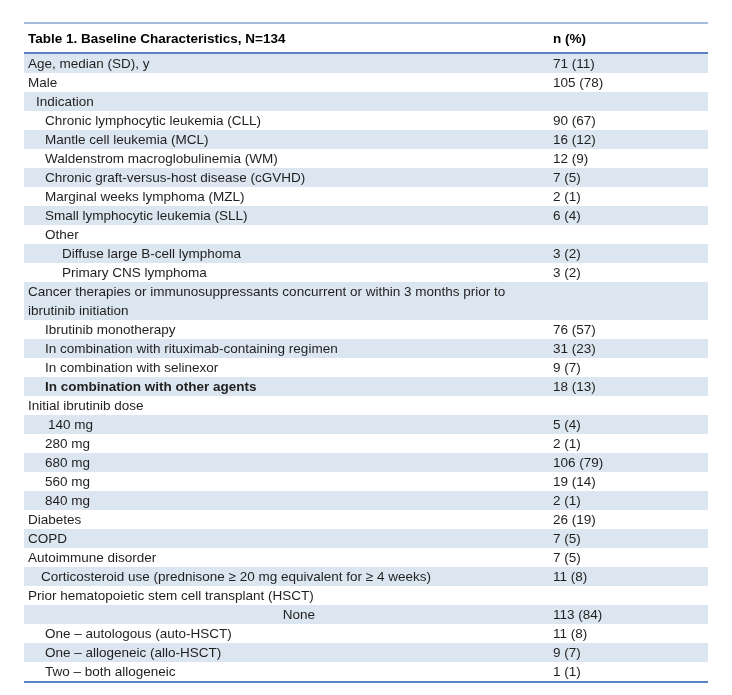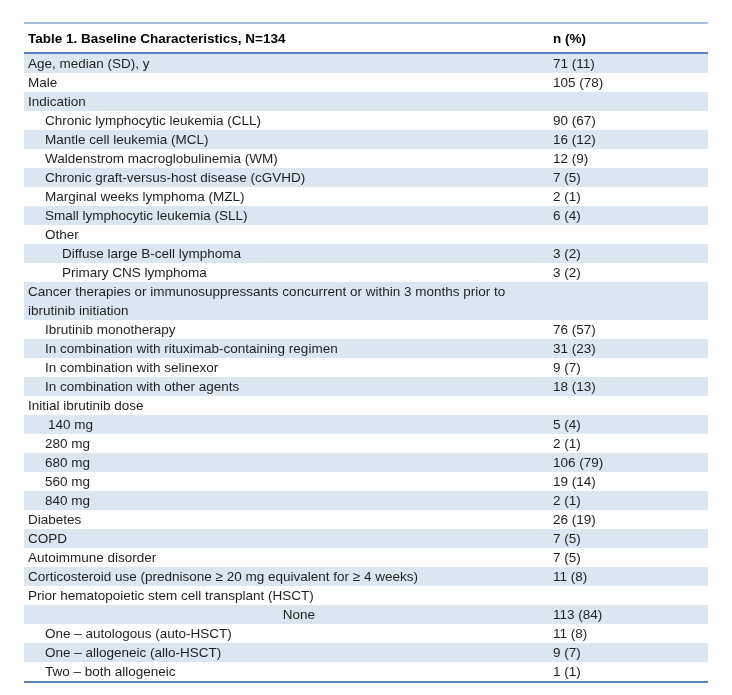--- a/index.html
+++ b/index.html
@@ -67,21 +67,21 @@
     </td>
     <td class="val">71 (11)</td>
   </tr>
       <tr>
     <td class="lbl" style="padding-left: 4px;">
       <span>Male</span>
     </td>
     <td class="val">105 (78)</td>
   </tr>
       <tr>
-    <td class="lbl" style="padding-left: 4px;">
+    <td class="lbl" style="padding-left: 12px;">
       <span>Indication</span>
     </td>
     <td class="val"></td>
   </tr>
       <tr>
     <td class="lbl" style="padding-left: 21px;">
       <span>Chronic lymphocytic leukemia (CLL)</span>
     </td>
     <td class="val">90 (67)</td>
   </tr>
@@ -151,21 +151,21 @@
     </td>
     <td class="val">31 (23)</td>
   </tr>
       <tr>
     <td class="lbl" style="padding-left: 21px;">
       <span>In combination with selinexor</span>
     </td>
     <td class="val">9 (7)</td>
   </tr>
       <tr>
-    <td class="lbl" style="padding-left: 21px;">
+    <td class="lbl" style="padding-left: 21px; font-weight: bold;">
       <span>In combination with other agents</span>
     </td>
     <td class="val">18 (13)</td>
   </tr>
       <tr>
     <td class="lbl" style="padding-left: 4px;">
       <span>Initial ibrutinib dose</span>
     </td>
     <td class="val"></td>
   </tr>
@@ -211,21 +211,21 @@
     </td>
     <td class="val">7 (5)</td>
   </tr>
       <tr>
     <td class="lbl" style="padding-left: 4px;">
       <span>Autoimmune disorder</span>
     </td>
     <td class="val">7 (5)</td>
   </tr>
       <tr>
-    <td class="lbl" style="padding-left: 4px;">
+    <td class="lbl" style="padding-left: 17px;">
       <span>Corticosteroid use (prednisone ≥ 20 mg equivalent for ≥ 4 weeks)</span>
     </td>
     <td class="val">11 (8)</td>
   </tr>
       <tr>
     <td class="lbl" style="padding-left: 4px;">
       <span>Prior hematopoietic stem cell transplant (HSCT)</span>
     </td>
     <td class="val"></td>
   </tr>

